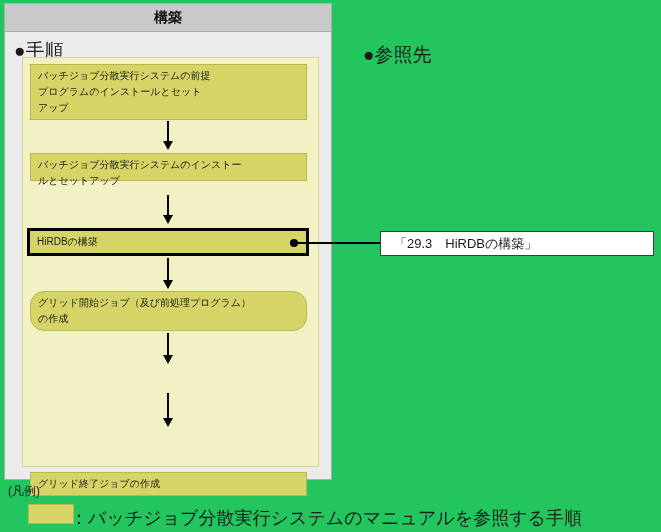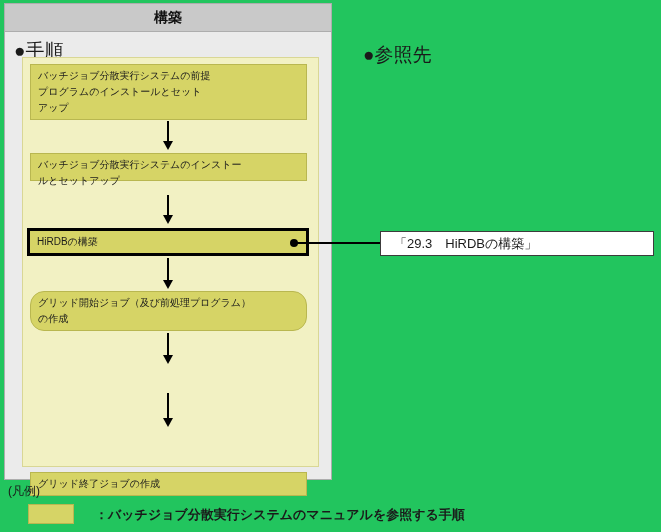--- a/index.html
+++ b/index.html
@@ -47,21 +47,21 @@
     position:absolute; left:380px; top:231px; width:274px; height:25px;
     background:#ffffff; border:1px solid #3c3c3c; box-sizing:border-box;
     font-size:13px; line-height:23px; padding-left:13px; white-space:nowrap;
   }
   .legend-title { position:absolute; left:8px; top:483px; font-size:12px; }
   .legend-swatch {
     position:absolute; left:28px; top:504px; width:46px; height:20px;
     background:var(--step-fill,#d6d466);
     border:1px solid var(--step-border,#b9b750); box-sizing:border-box;
   }
-  .legend-text { position:absolute; left:95px; top:506px; font-size:13px; white-space:nowrap;font-weight:bold; }
+  .legend-text { position:absolute; left:70px; top:506px; font-size:18px; white-space:nowrap; }
 </style>
 </head>
 <body>
 
 <div class="canvas">
 
   <div class="panel">
     <div class="panel-header">構築</div>
   </div>
 

